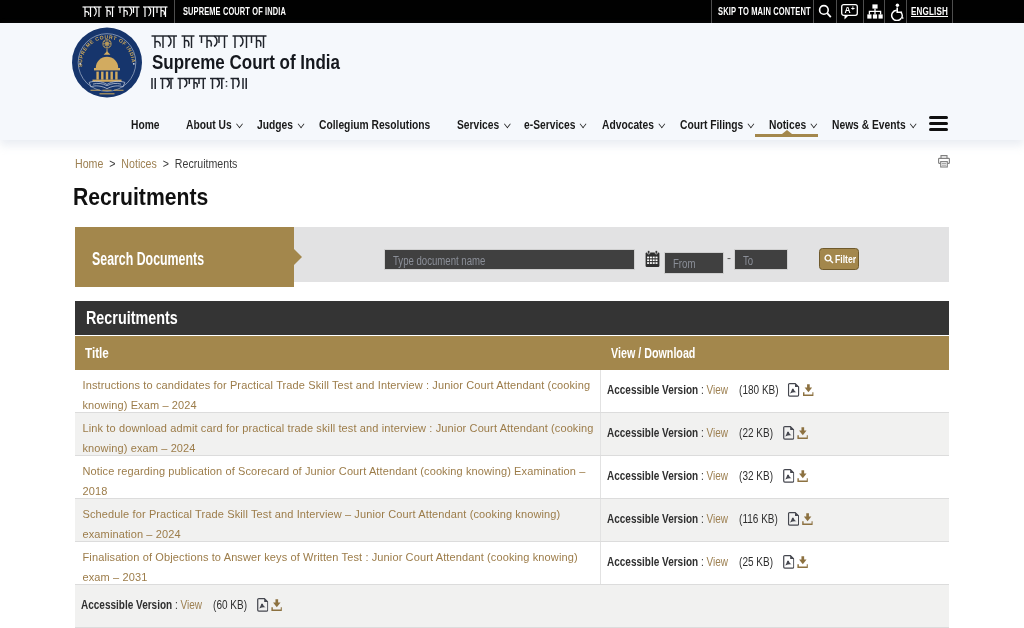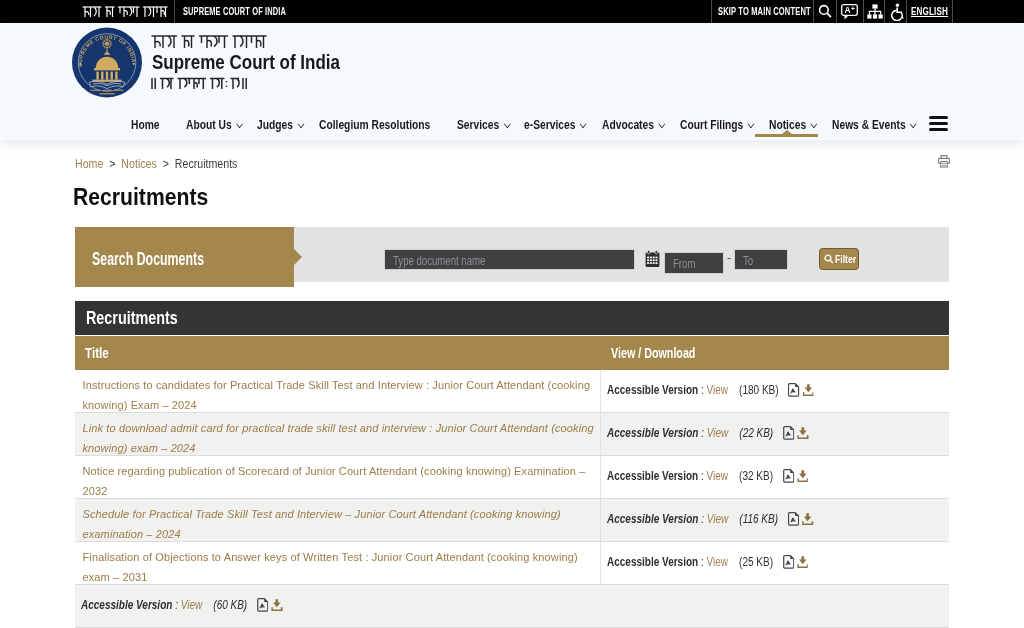--- a/index.html
+++ b/index.html
@@ -8,21 +8,21 @@
 .sq { position:absolute; transform-origin:0 0; line-height:1; white-space:nowrap; }
 .topbar { position:absolute; left:0; top:0; width:1024px; height:23px; background:#010101; }
 .topbar .sep { position:absolute; top:0; width:1px; height:23px; background:#4e4e4e; }
 .tbt { color:#fff; font-weight:bold; font-size:11px; letter-spacing:.2px; }
 .nav { position:absolute; left:0; top:105px; width:1024px; height:35px; }
 .nit { font-size:13px; font-weight:bold; color:#191919; }
 .chev { display:inline-block; width:5.5px; height:5.5px; border-right:1.8px solid #1c1c1c; border-bottom:1.8px solid #1c1c1c; transform:rotate(45deg); margin-left:7px; vertical-align:2.5px; }
 .inp { position:absolute; border:1px solid #cfcfcf; background:#404040; }
 .inp span { position:absolute; left:8px; top:4px; font-size:12px; color:#8b8f98; transform:scaleX(.8); transform-origin:0 0; }
 .row { display:flex; width:874px; height:43px; border-bottom:1px solid #dcdcdc; background:#fff; }
-.row.alt { background:#f1f1f0;font-style:italic; }
+.row.alt { background:#f1f1f0; }
 .c1 { width:526px; padding:5px 0 0 7.5px; border-right:1px solid #e2e2e2; }
 .c1 div { width:513px; font-size:11px; letter-spacing:.12px; line-height:20px; color:#9c7c49; }
 .c2 { width:347px; position:relative; }
 .c2 .in { position:absolute; left:6px; top:13.2px; transform:scaleX(.80); transform-origin:0 0; font-size:12.5px; color:#2e2e2e; white-space:nowrap; display:flex; align-items:center; height:14px; }
 .c2 b { font-weight:bold; color:#2f2f2f; }
 .c2 .vw { color:#9d8052; }
 svg.ic { display:block; }
 .in svg { flex:0 0 auto; }
 </style>
 </head>
@@ -242,21 +242,21 @@
             <path d="M2.2 10.6 c1-1.8 1.7-3.4 2-4.9 l1.4 0.1 c0.5 1.6 1.5 2.9 2.9 3.6 -2.1-0.3-4.2 0.1-6.3 1.2z" fill="#45474f"></path>
           </svg><svg width="13.5" height="12" viewBox="0 0 10.5 12" preserveAspectRatio="none">
             <path d="M5.25 0.3 v4.4" stroke="#8c7140" stroke-width="2.6" fill="none"></path>
             <path d="M1.6 3.6 h7.3 L5.25 8.2 z" fill="#8c7140"></path>
             <path d="M0.4 8.2 v3.4 h9.7 V8.2" stroke="#8c7140" stroke-width="2" fill="none"></path>
           </svg></div>
       </div>
     </div>
   <div class="row">
       <div class="c1">
-        <div>Notice regarding publication of Scorecard of Junior Court Attendant (cooking knowing) Examination – 2032</div>
+        <div>Notice regarding publication of Scorecard of Junior Court Attendant (cooking knowing) Examination – 2018</div>
       </div>
       <div class="c2">
         <div class="in"><b>Accessible Version</b>&nbsp;: <span class="vw">&nbsp;View</span>&nbsp;&nbsp;&nbsp;&nbsp;(32 KB)<svg style="margin:0 4px 0 12px" width="14.4" height="13.5" viewBox="0 0 11.2 13.5" preserveAspectRatio="none">
             <path d="M1.8 0.6 H7.2 L10.5 3.9 V12 a1.1 1.1 0 0 1 -1.1 1.1 H1.8 A1.1 1.1 0 0 1 0.7 12 V1.7 A1.1 1.1 0 0 1 1.8 0.6 z" stroke="#45474f" stroke-width="1.2" fill="none"></path>
             <path d="M7 0.5 V4.1 H10.6 z" fill="#45474f"></path>
             <path d="M2.2 10.6 c1-1.8 1.7-3.4 2-4.9 l1.4 0.1 c0.5 1.6 1.5 2.9 2.9 3.6 -2.1-0.3-4.2 0.1-6.3 1.2z" fill="#45474f"></path>
           </svg><svg width="13.5" height="12" viewBox="0 0 10.5 12" preserveAspectRatio="none">
             <path d="M5.25 0.3 v4.4" stroke="#8c7140" stroke-width="2.6" fill="none"></path>
             <path d="M1.6 3.6 h7.3 L5.25 8.2 z" fill="#8c7140"></path>
             <path d="M0.4 8.2 v3.4 h9.7 V8.2" stroke="#8c7140" stroke-width="2" fill="none"></path>

